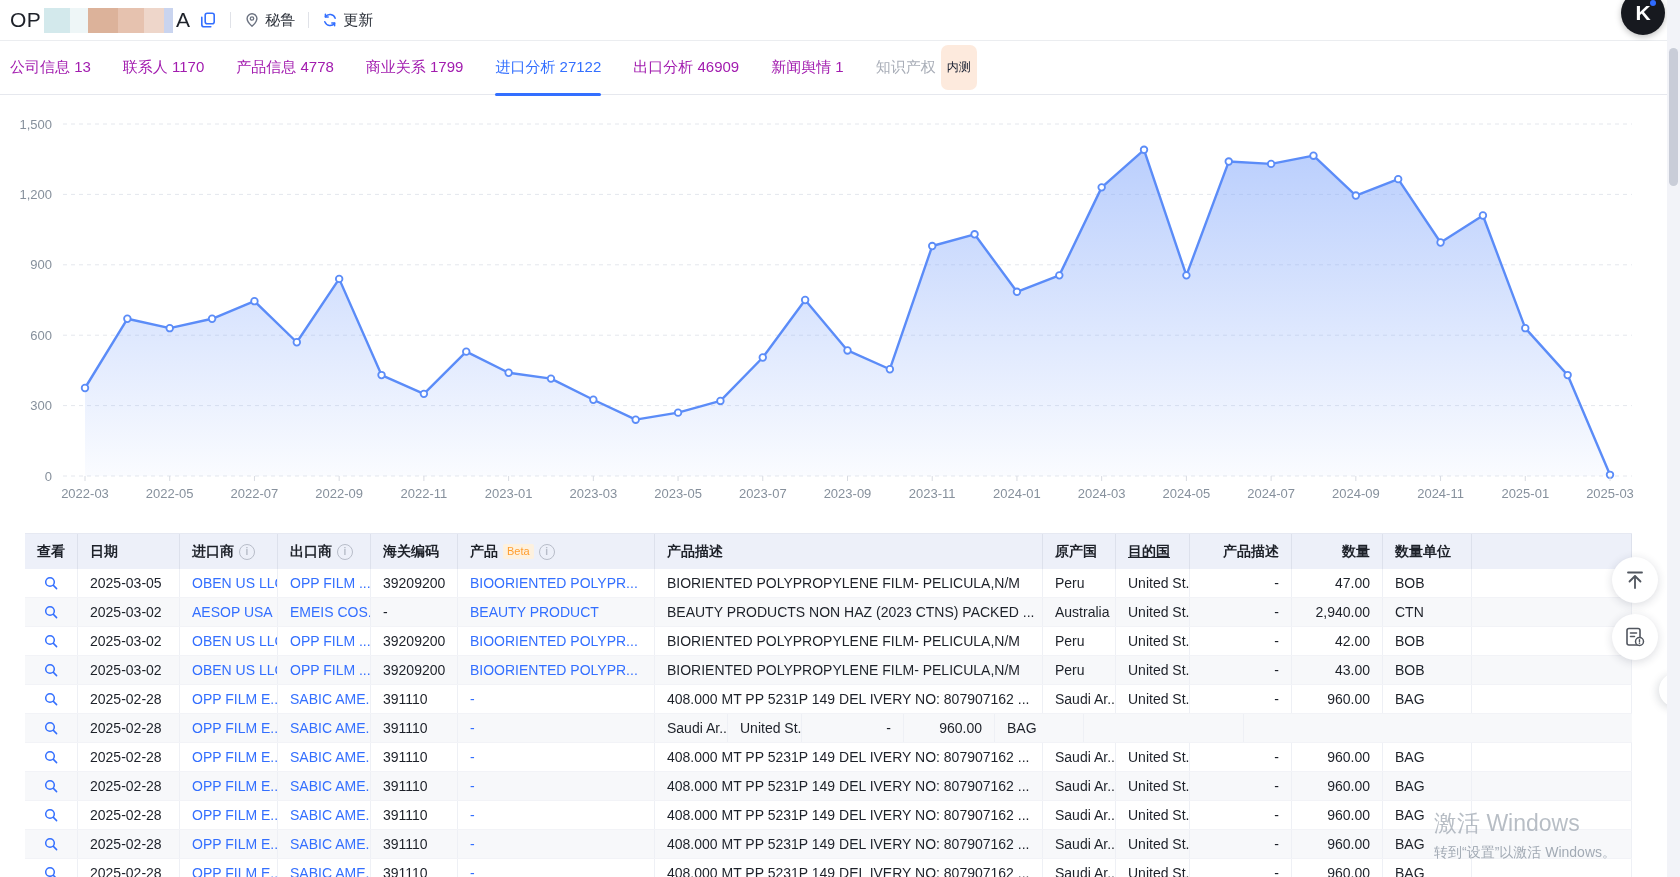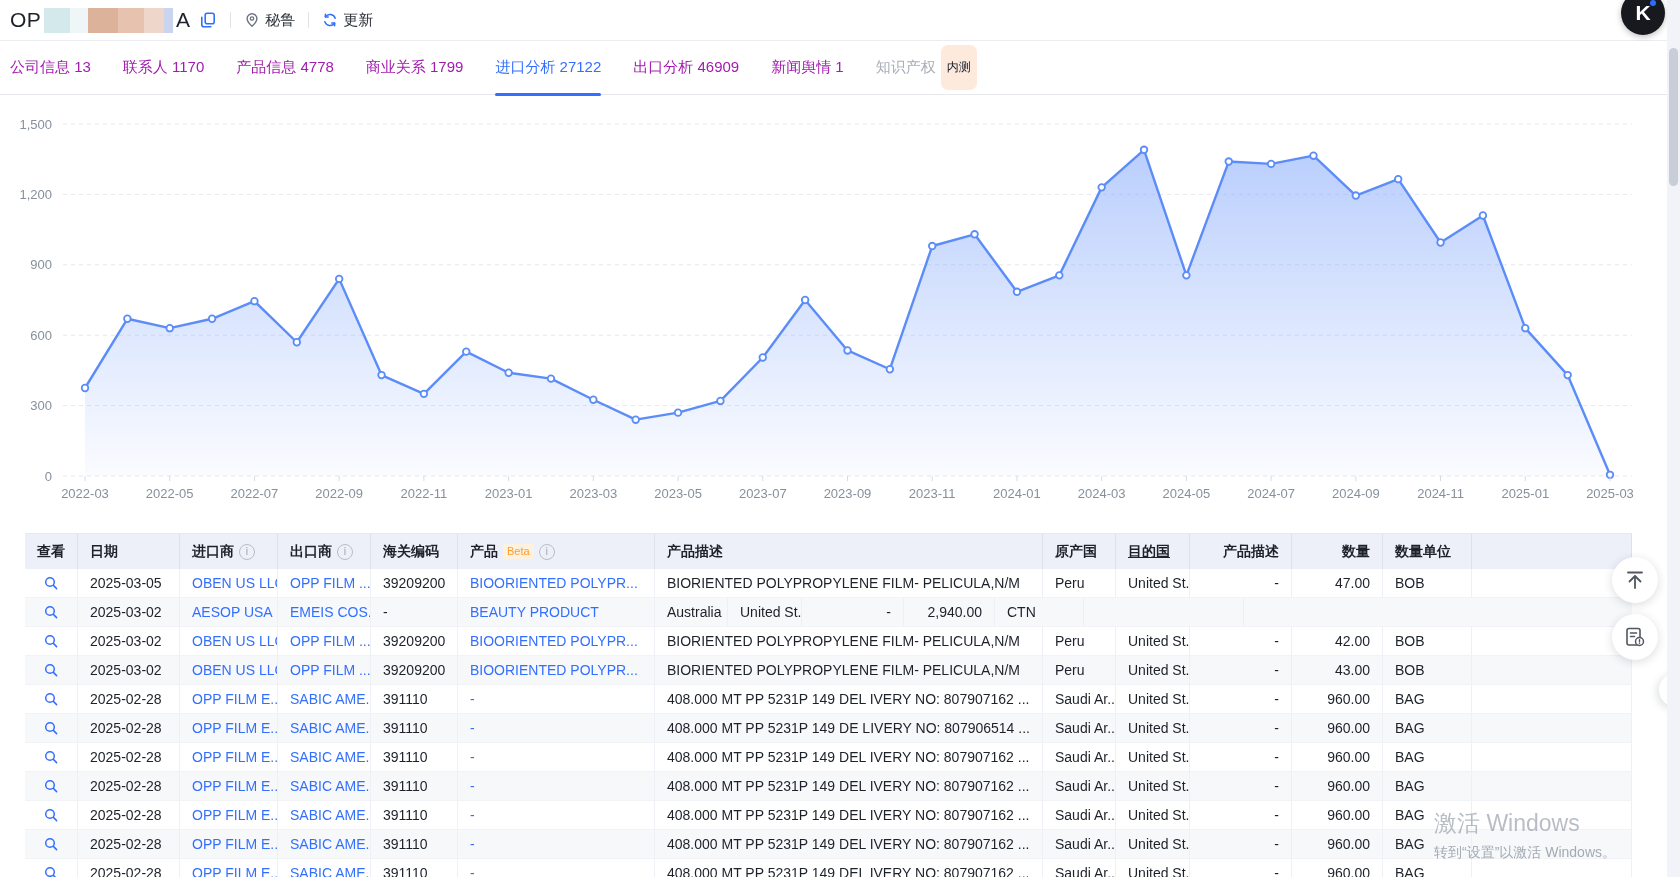--- a/index.html
+++ b/index.html
@@ -334,20 +334,23 @@
       </div>
       <div class="td" style="width: 93px;">
         <span class="link">EMEIS COS...</span>
       </div>
       <div class="td" style="width: 87px;">
         <span>-</span>
       </div>
       <div class="td" style="width: 197px;">
         <span class="link">BEAUTY PRODUCT</span>
       </div>
+      <div class="td" style="width: 388px;">
+        <span>BEAUTY PRODUCTS NON HAZ (2023 CTNS) PACKED ...</span>
+      </div>
       <div class="td" style="width: 73px;">
         <span>Australia</span>
       </div>
       <div class="td" style="width: 74px;">
         <span>United St...</span>
       </div>
       <div class="td right" style="width: 102px;">
         <span>-</span>
       </div>
       <div class="td right" style="width: 91px;">
@@ -498,23 +501,20 @@
         <span class="link">OPP FILM E...</span>
       </div>
       <div class="td" style="width: 93px;">
         <span class="link">SABIC AME...</span>
       </div>
       <div class="td" style="width: 87px;">
         <span>391110</span>
       </div>
       <div class="td" style="width: 197px;">
         <span class="link">-</span>
-      </div>
-      <div class="td" style="width: 388px;">
-        <span>408.000 MT PP 5231P 149 DE LIVERY NO: 807906514 ...</span>
       </div>
       <div class="td" style="width: 73px;">
         <span>Saudi Ar...</span>
       </div>
       <div class="td" style="width: 74px;">
         <span>United St...</span>
       </div>
       <div class="td right" style="width: 102px;">
         <span>-</span>
       </div>

